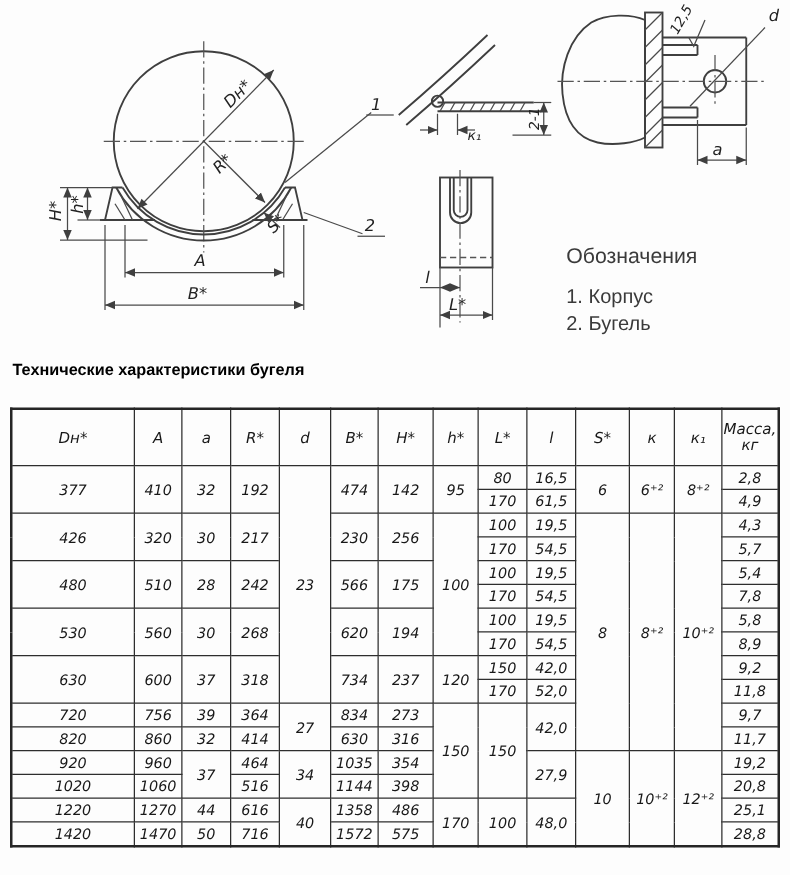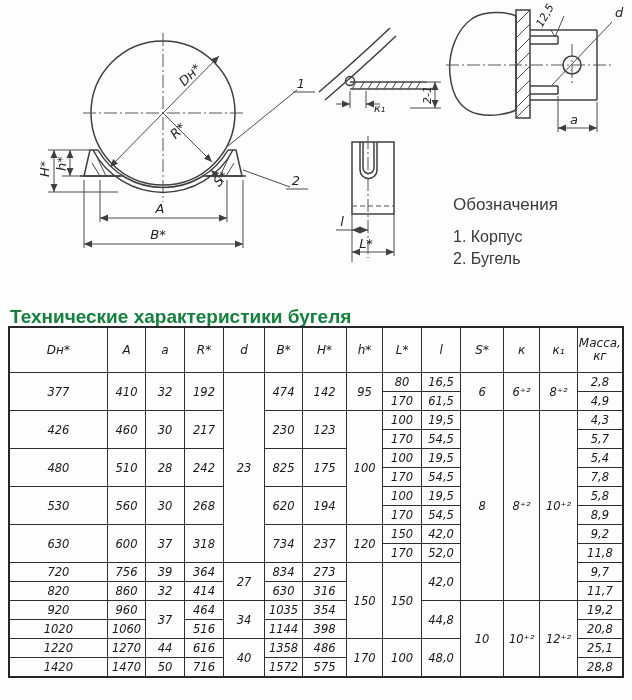--- a/index.html
+++ b/index.html
@@ -7,21 +7,21 @@
         font-family:"Liberation Sans",sans-serif;color:#1c1c1c;}
   #drawing{position:absolute;left:0;top:0;}
   .ln{stroke:#3f3f3f;stroke-width:1.5;fill:none;}
   .thin{stroke:#4a4a4a;stroke-width:1;fill:none;}
   .dd{stroke:#555;stroke-width:1;fill:none;stroke-dasharray:13 3 2 3;}
   .dash{stroke:#555;stroke-width:1.1;fill:none;stroke-dasharray:5 3;}
   .svgtxt{font-family:"DejaVu Sans",sans-serif;font-style:italic;font-size:13px;fill:#222;}
   .svgtxt-sm{font-family:"DejaVu Sans",sans-serif;font-style:italic;font-size:11px;fill:#222;}
   .legend-head{font-family:"Liberation Sans",sans-serif;font-style:normal;font-size:17px;fill:#3a3a3a;}
   .legend-item{font-family:"Liberation Sans",sans-serif;font-style:normal;font-size:16px;fill:#3a3a3a;}
-  #title{position:absolute;left:10px;top:306px;font-size:19px;font-weight:bold;color:#15803d;}
+  #title{position:absolute;left:10px;top:288px;font-size:13px;font-weight:bold;color:#000000;}
   #spec-table{position:absolute;left:8px;top:326px;width:616px;border-collapse:collapse;
               table-layout:fixed;font-family:"DejaVu Sans",sans-serif;font-style:italic;
               font-size:11.5px;color:#181818;border:2.5px solid #262626;}
   #spec-table th,#spec-table td{border:1.4px solid #2e2e2e;text-align:center;vertical-align:middle;
               padding:0;overflow:hidden;}
   #spec-table th{height:44px;font-weight:normal;font-size:12px;white-space:pre-line;line-height:1.05;}
   #spec-table td{height:18px;}
 </style>
 </head>
 <body>
@@ -236,44 +236,44 @@
           <td rowspan="2">8⁺²</td>
           <td>2,8</td>
         </tr>
         <tr>
           <td>170</td>
           <td>61,5</td>
           <td>4,9</td>
         </tr>
         <tr>
           <td rowspan="2">426</td>
-          <td rowspan="2">460</td>
+          <td rowspan="2">320</td>
           <td rowspan="2">30</td>
           <td rowspan="2">217</td>
           <td rowspan="2">230</td>
-          <td rowspan="2">123</td>
+          <td rowspan="2">256</td>
           <td rowspan="6">100</td>
           <td>100</td>
           <td>19,5</td>
           <td rowspan="10">8</td>
           <td rowspan="10">8⁺²</td>
           <td rowspan="10">10⁺²</td>
           <td>4,3</td>
         </tr>
         <tr>
           <td>170</td>
           <td>54,5</td>
           <td>5,7</td>
         </tr>
         <tr>
           <td rowspan="2">480</td>
           <td rowspan="2">510</td>
           <td rowspan="2">28</td>
           <td rowspan="2">242</td>
-          <td rowspan="2">825</td>
+          <td rowspan="2">566</td>
           <td rowspan="2">175</td>
           <td>100</td>
           <td>19,5</td>
           <td>5,4</td>
         </tr>
         <tr>
           <td>170</td>
           <td>54,5</td>
           <td>7,8</td>
         </tr>
@@ -333,21 +333,21 @@
           <td>11,7</td>
         </tr>
         <tr>
           <td>920</td>
           <td>960</td>
           <td rowspan="2">37</td>
           <td>464</td>
           <td rowspan="2">34</td>
           <td>1035</td>
           <td>354</td>
-          <td rowspan="2">44,8</td>
+          <td rowspan="2">27,9</td>
           <td rowspan="4">10</td>
           <td rowspan="4">10⁺²</td>
           <td rowspan="4">12⁺²</td>
           <td>19,2</td>
         </tr>
         <tr>
           <td>1020</td>
           <td>1060</td>
           <td>516</td>
           <td>1144</td>

